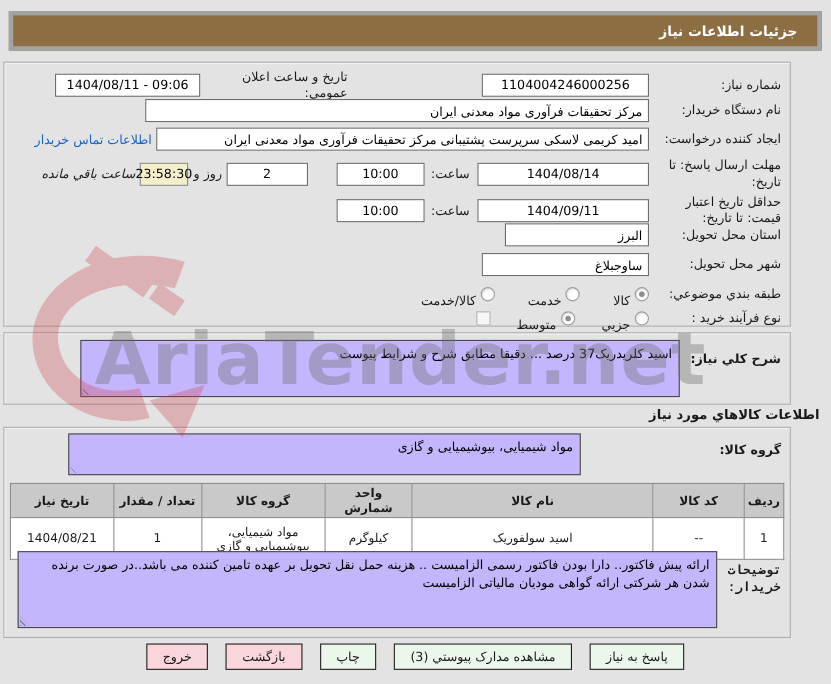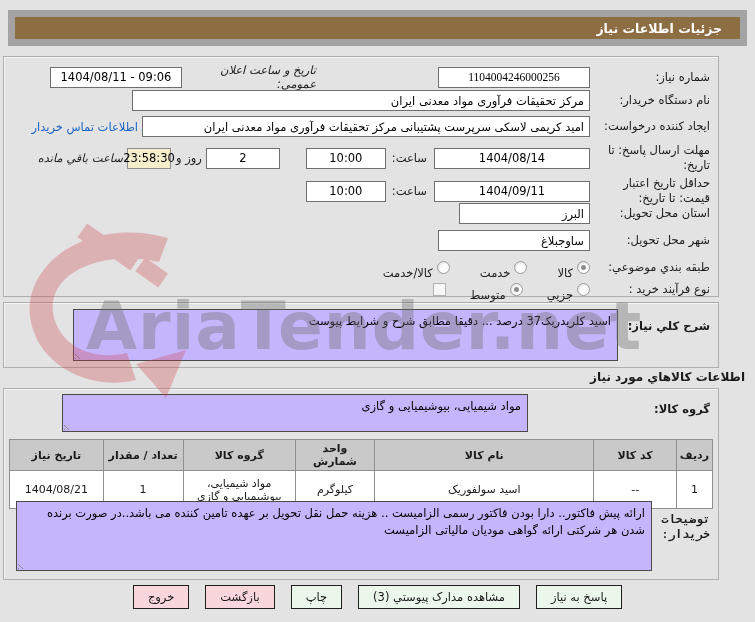--- a/index.html
+++ b/index.html
@@ -7,21 +7,21 @@
   body {
     position:relative;
     background:#e3e3e3;
     font-family:"DejaVu Sans", sans-serif;
     font-size:11.5px;
     color:#1a1a1a;
     direction:rtl;
   }
   .titlebar {
     position:absolute; top:10px; right:8px; left:8px; height:36px;
-    background:#8d6e42; border:7px solid #a3a3a3;
+    background:#8d6e42; border:4px solid #a3a3a3;
     display:flex; align-items:center; padding:0 18px;
     color:#ffffff; font-weight:bold; font-size:12.5px;
   }
   .groupbox {
     position:absolute; right:36px; width:716px;
     border:1px solid #aeaeae; background:#e3e3e3;
     box-shadow:inset 1px 1px 0 rgba(255,255,255,.65);
   }
   #panel-info   { top:56px;  height:241px; }
   #panel-desc   { top:302px; height:66px;  }
@@ -97,22 +97,22 @@
 <body>
 
 <div class="titlebar">
   <span>جزئيات اطلاعات نياز</span>
 </div>
 
 <div class="groupbox" id="panel-info">
 
   <div class="row" style="top:6px;">
     <span class="lbl">شماره نياز:</span>
-    <div class="ibox center ltr" style="width:152px;margin-left:122px;font-family:Liberation Serif, serif;">1104004246000256</div>
-    <span style="width:128px;font-style:italic;">تاريخ و ساعت اعلان عمومي:</span>
+    <div class="ibox center ltr" style="width:152px;margin-left:122px;">1104004246000256</div>
+    <span style="width:128px;">تاريخ و ساعت اعلان عمومي:</span>
     <div class="ibox center ltr" style="width:132px;margin-right:6px;">1404/08/11 - 09:06</div>
   </div>
 
   <div class="row" style="top:33px;">
     <span class="lbl">نام دستگاه خريدار:</span>
     <div class="ibox" style="width:458px;">مرکز تحقیقات فرآوری مواد معدنی ایران</div>
   </div>
 
   <div class="row" style="top:59px;">
     <span class="lbl">ايجاد کننده درخواست:</span>

